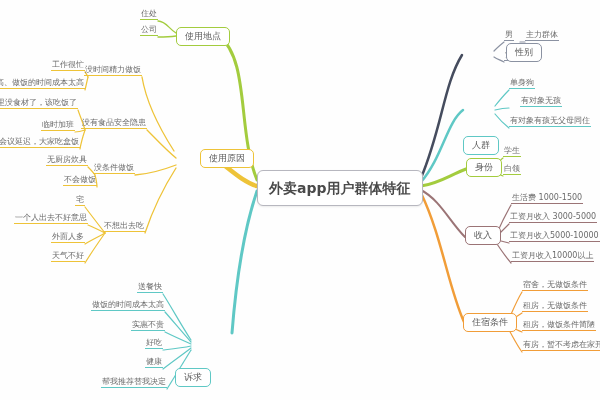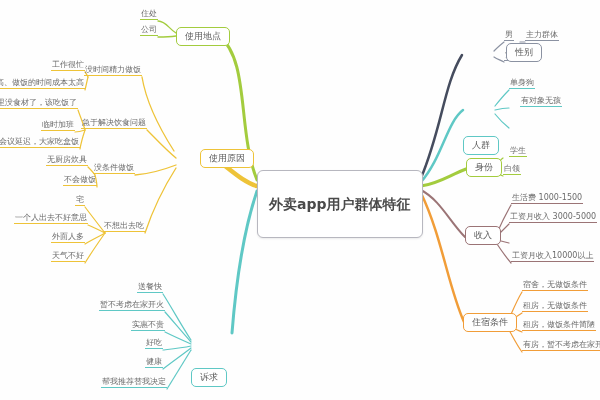--- a/index.html
+++ b/index.html
@@ -11,21 +11,21 @@
   svg.links{position:absolute;left:0;top:0;width:600px;height:400px;pointer-events:none;}
   svg.links path{fill:none;stroke-linecap:round;}
 
   .node{
     position:absolute;background:#fff;border:1.5px solid #999;
     border-radius:5px;padding:3px 8px;font-size:9px;color:#5c5c5c;
     white-space:nowrap;line-height:11px;z-index:3;
   }
   .center-node{
     position:absolute;background:#fff;border:1.5px solid #b7b7bf;
-    border-radius:6px;padding:24px 11px;font-size:14px;font-weight:600;
+    border-radius:6px;padding:8px 11px;font-size:14px;font-weight:600;
     color:#4a4a4a;white-space:nowrap;line-height:18px;z-index:4;
     box-shadow:0 1px 2px rgba(0,0,0,0.08);
   }
   .leaf{
     position:absolute;font-size:8px;color:#6b6b6b;white-space:nowrap;
     line-height:10px;padding:0 1px 0 1px;z-index:2;background:transparent;
   }
   
   .b-green{border-color:#a3cc3e;}  .u-green{border-bottom:1.5px solid #a3cc3e;}
   .b-yellow{border-color:#eec338;margin-left:24px;} .u-yellow{border-bottom:1.5px solid #eec338;}
@@ -95,66 +95,68 @@
     <path d="M509,319 C513,310 517,300 522,292" stroke="#f19d38" stroke-width="1.2"></path>
     <path d="M509,322 C513,319 517,316 522,313" stroke="#f19d38" stroke-width="1.2"></path>
     <path d="M509,326 C513,328 517,330 522,332" stroke="#f19d38" stroke-width="1.2"></path>
     <path d="M509,330 C513,337 517,345 522,352" stroke="#f19d38" stroke-width="1.2"></path>
   </svg>
 
   <div class="center-node" style="left:257px;top:170px;">外卖app用户群体特征</div>
 
   <div class="node b-green" style="left:176px;top:16px;margin-top:11px;">使用地点</div>
   <div class="node b-yellow" style="left:176px;top:149px;">使用原因</div>
-  <div class="node b-teal" style="left:191px;top:332px;">诉求</div>
+  <div class="node b-teal" style="left:175px;top:332px;">诉求</div>
 
   <div class="node b-dark" style="left:462px;top:43px;margin-left:44px;">性别</div>
   <div class="node b-teal" style="left:463px;top:100px;">人群</div>
   <div class="node b-green" style="left:466px;top:158px;">身份</div>
   <div class="node b-brown" style="left:465px;top:226px;">收入</div>
   <div class="node b-orange" style="left:463px;top:313px;">住宿条件</div>
 
   <div class="leaf u-green" style="right:442px;top:9px;">住处</div>
   <div class="leaf u-green" style="right:442px;top:25px;">公司</div>
 
   <div class="leaf u-yellow" style="right:458px;top:65px;">没时间精力做饭</div>
   <div class="leaf u-yellow" style="right:515px;top:60px;">工作很忙</div>
   <div class="leaf u-yellow" style="right:515px;top:78px;">时薪高、做饭的时间成本太高</div>
-  <div class="leaf u-yellow" style="right:453px;top:118px;">急于解决饮食问题</div>
+  <div class="leaf u-yellow" style="right:453px;top:118px;">没有食品安全隐患</div>
   <div class="leaf u-yellow" style="right:522px;top:98px;">家里没食材了，该吃饭了</div>
   <div class="leaf u-yellow" style="right:525px;top:120px;">临时加班</div>
   <div class="leaf u-yellow" style="right:520px;top:137px;">会议延迟，大家吃盒饭</div>
   <div class="leaf u-yellow" style="right:465px;top:163px;">没条件做饭</div>
   <div class="leaf u-yellow" style="right:512px;top:155px;">无厨房炊具</div>
   <div class="leaf u-yellow" style="right:503px;top:175px;">不会做饭</div>
   <div class="leaf u-yellow" style="right:455px;top:221px;">不想出去吃</div>
   <div class="leaf u-yellow" style="right:515px;top:195px;">宅</div>
   <div class="leaf u-yellow" style="right:512px;top:213px;">一个人出去不好意思</div>
   <div class="leaf u-yellow" style="right:515px;top:232px;">外面人多</div>
   <div class="leaf u-yellow" style="right:515px;top:251px;">天气不好</div>
 
   <div class="leaf u-teal" style="right:437px;top:282px;text-align:center;">送餐快</div>
-  <div class="leaf u-teal" style="right:435px;top:300px;">暂不考虑在家开火</div>
+  <div class="leaf u-teal" style="right:435px;top:300px;">做饭的时间成本太高</div>
   <div class="leaf u-teal" style="right:435px;top:320px;">实惠不贵</div>
   <div class="leaf u-teal" style="right:437px;top:338px;">好吃</div>
   <div class="leaf u-teal" style="right:437px;top:357px;">健康</div>
   <div class="leaf u-teal" style="right:433px;top:377px;">帮我推荐替我决定</div>
 
   <div class="leaf u-dark" style="left:504px;top:30px;">男</div>
   <div class="leaf u-dark" style="left:525px;top:30px;">主力群体</div>
   <div class="leaf u-dark" style="left:504px;top:50px;">女</div>
 
   <div class="leaf u-teal" style="left:509px;top:78px;">单身狗</div>
   <div class="leaf u-teal" style="left:520px;top:96px;">有对象无孩</div>
+  <div class="leaf u-teal" style="left:509px;top:116px;">有对象有孩无父母同住</div>
 
-  <div class="leaf u-green" style="left:503px;top:146px;margin-left:6px;">学生</div>
+  <div class="leaf u-green" style="left:503px;top:146px;">学生</div>
   <div class="leaf u-green" style="left:503px;top:164px;">白领</div>
 
   <div class="leaf u-brown" style="left:511px;top:193px;">生活费 1000-1500</div>
   <div class="leaf u-brown" style="left:509px;top:212px;">工资月收入 3000-5000</div>
+  <div class="leaf u-brown" style="left:509px;top:231px;">工资月收入5000-10000</div>
   <div class="leaf u-brown" style="left:511px;top:251px;">工资月收入10000以上</div>
 
   <div class="leaf u-orange" style="left:522px;top:280px;">宿舍，无做饭条件</div>
   <div class="leaf u-orange" style="left:522px;top:301px;">租房，无做饭条件</div>
   <div class="leaf u-orange" style="left:522px;top:320px;">租房，做饭条件简陋</div>
   <div class="leaf u-orange" style="left:522px;top:340px;">有房，暂不考虑在家开火</div>
 
 </div>
 
 </body></html>

